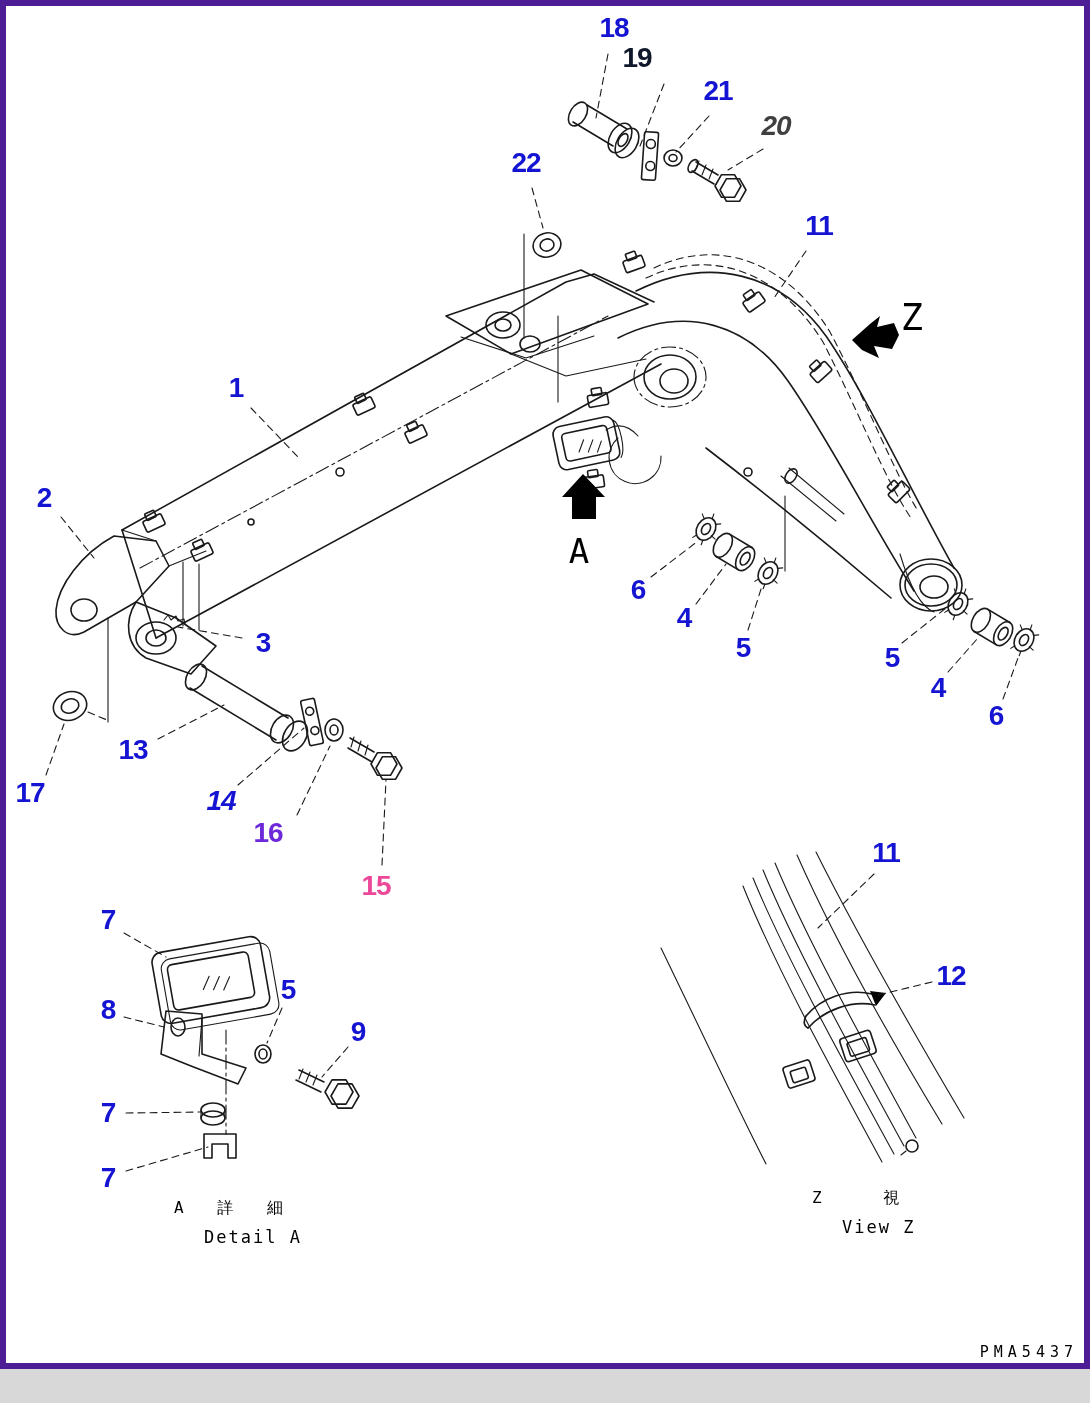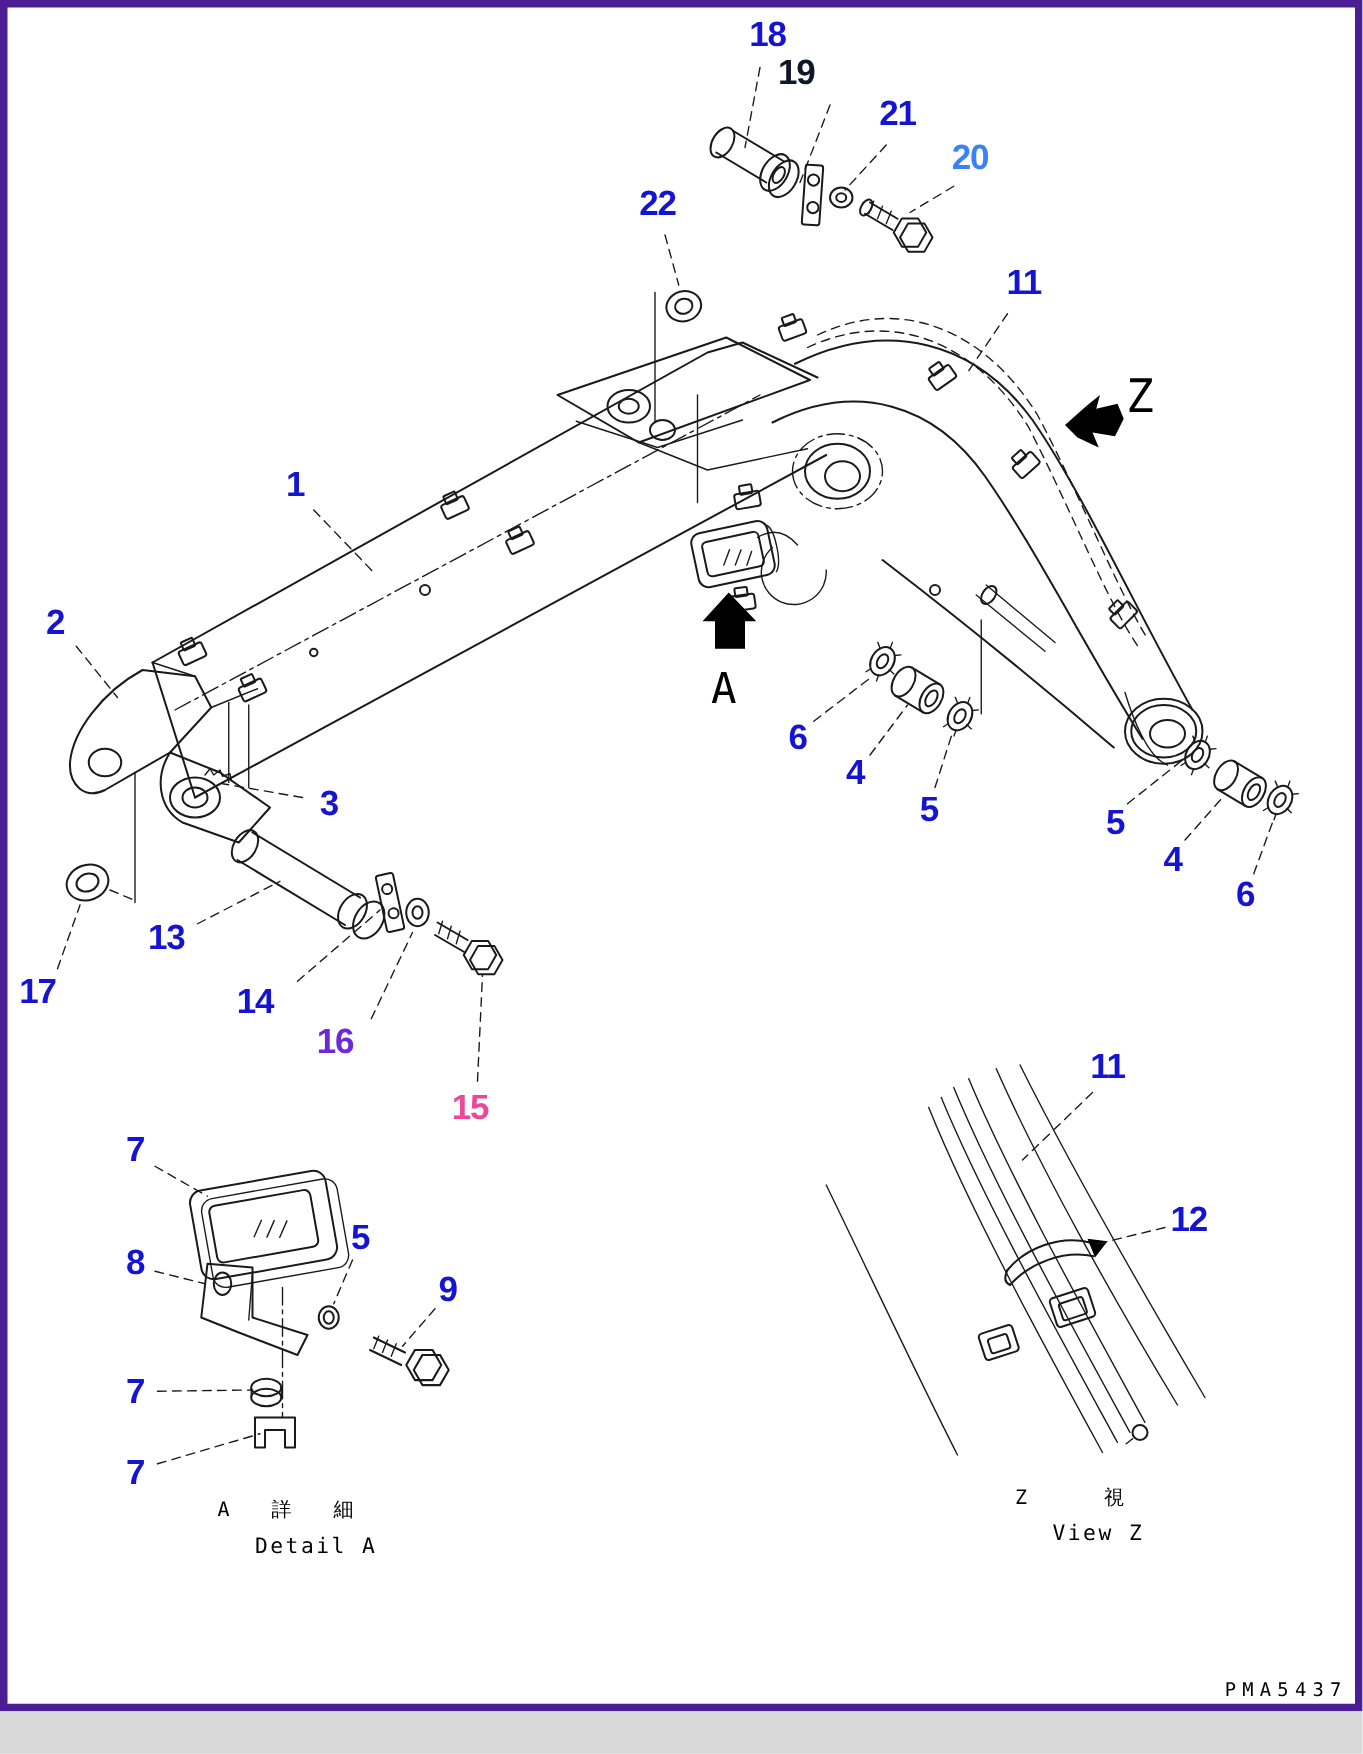--- a/index.html
+++ b/index.html
@@ -320,35 +320,35 @@
         <line x1="342" y1="1041" x2="316" y2="1071" class="dash thin"></line>
         <line x1="120" y1="1107" x2="196" y2="1106" class="dash thin"></line>
         <line x1="120" y1="1165" x2="202" y2="1141" class="dash thin"></line>
       </g>
   </svg>
 
   <div id="callout-layer">
       <div class="callout" style="left: 608px; top: 22px; color: rgb(20, 20, 210);">18</div>
       <div class="callout" style="left: 631px; top: 52px; color: #0f172a;">19</div>
       <div class="callout" style="left: 712px; top: 85px; color: rgb(20, 20, 210);">21</div>
-      <div class="callout" style="left: 770px; top: 120px; color: #3b82f6;">20</div>
+      <div class="callout" style="left: 770px; top: 120px; color: #404040; font-style: italic;">20</div>
       <div class="callout" style="left: 520px; top: 157px; color: rgb(20, 20, 210);">22</div>
       <div class="callout" style="left: 813px; top: 220px; color: rgb(20, 20, 210);">11</div>
       <div class="callout" style="left: 230px; top: 382px; color: rgb(20, 20, 210);">1</div>
       <div class="callout" style="left: 38px; top: 492px; color: rgb(20, 20, 210);">2</div>
       <div class="callout" style="left: 257px; top: 637px; color: rgb(20, 20, 210);">3</div>
       <div class="callout" style="left: 632px; top: 584px; color: rgb(20, 20, 210);">6</div>
       <div class="callout" style="left: 678px; top: 612px; color: rgb(20, 20, 210);">4</div>
       <div class="callout" style="left: 737px; top: 642px; color: rgb(20, 20, 210);">5</div>
       <div class="callout" style="left: 886px; top: 652px; color: rgb(20, 20, 210);">5</div>
       <div class="callout" style="left: 932px; top: 682px; color: rgb(20, 20, 210);">4</div>
       <div class="callout" style="left: 990px; top: 710px; color: rgb(20, 20, 210);">6</div>
       <div class="callout" style="left: 127px; top: 744px; color: rgb(20, 20, 210);">13</div>
       <div class="callout" style="left: 24px; top: 787px; color: rgb(20, 20, 210);">17</div>
-      <div class="callout" style="left: 198px; top: 795px; color: rgb(20, 20, 210);">14</div>
+      <div class="callout" style="left: 215px; top: 795px; color: rgb(20, 20, 210); font-style: italic;">14</div>
       <div class="callout" style="left: 262px; top: 827px; color: #6d28d9;">16</div>
       <div class="callout" style="left: 370px; top: 880px; color: #ec4899;">15</div>
       <div class="callout" style="left: 880px; top: 847px; color: rgb(20, 20, 210);">11</div>
       <div class="callout" style="left: 945px; top: 970px; color: rgb(20, 20, 210);">12</div>
       <div class="callout" style="left: 102px; top: 914px; color: rgb(20, 20, 210);">7</div>
       <div class="callout" style="left: 102px; top: 1004px; color: rgb(20, 20, 210);">8</div>
       <div class="callout" style="left: 282px; top: 984px; color: rgb(20, 20, 210);">5</div>
       <div class="callout" style="left: 352px; top: 1026px; color: rgb(20, 20, 210);">9</div>
       <div class="callout" style="left: 102px; top: 1107px; color: rgb(20, 20, 210);">7</div>
       <div class="callout" style="left: 102px; top: 1172px; color: rgb(20, 20, 210);">7</div>

